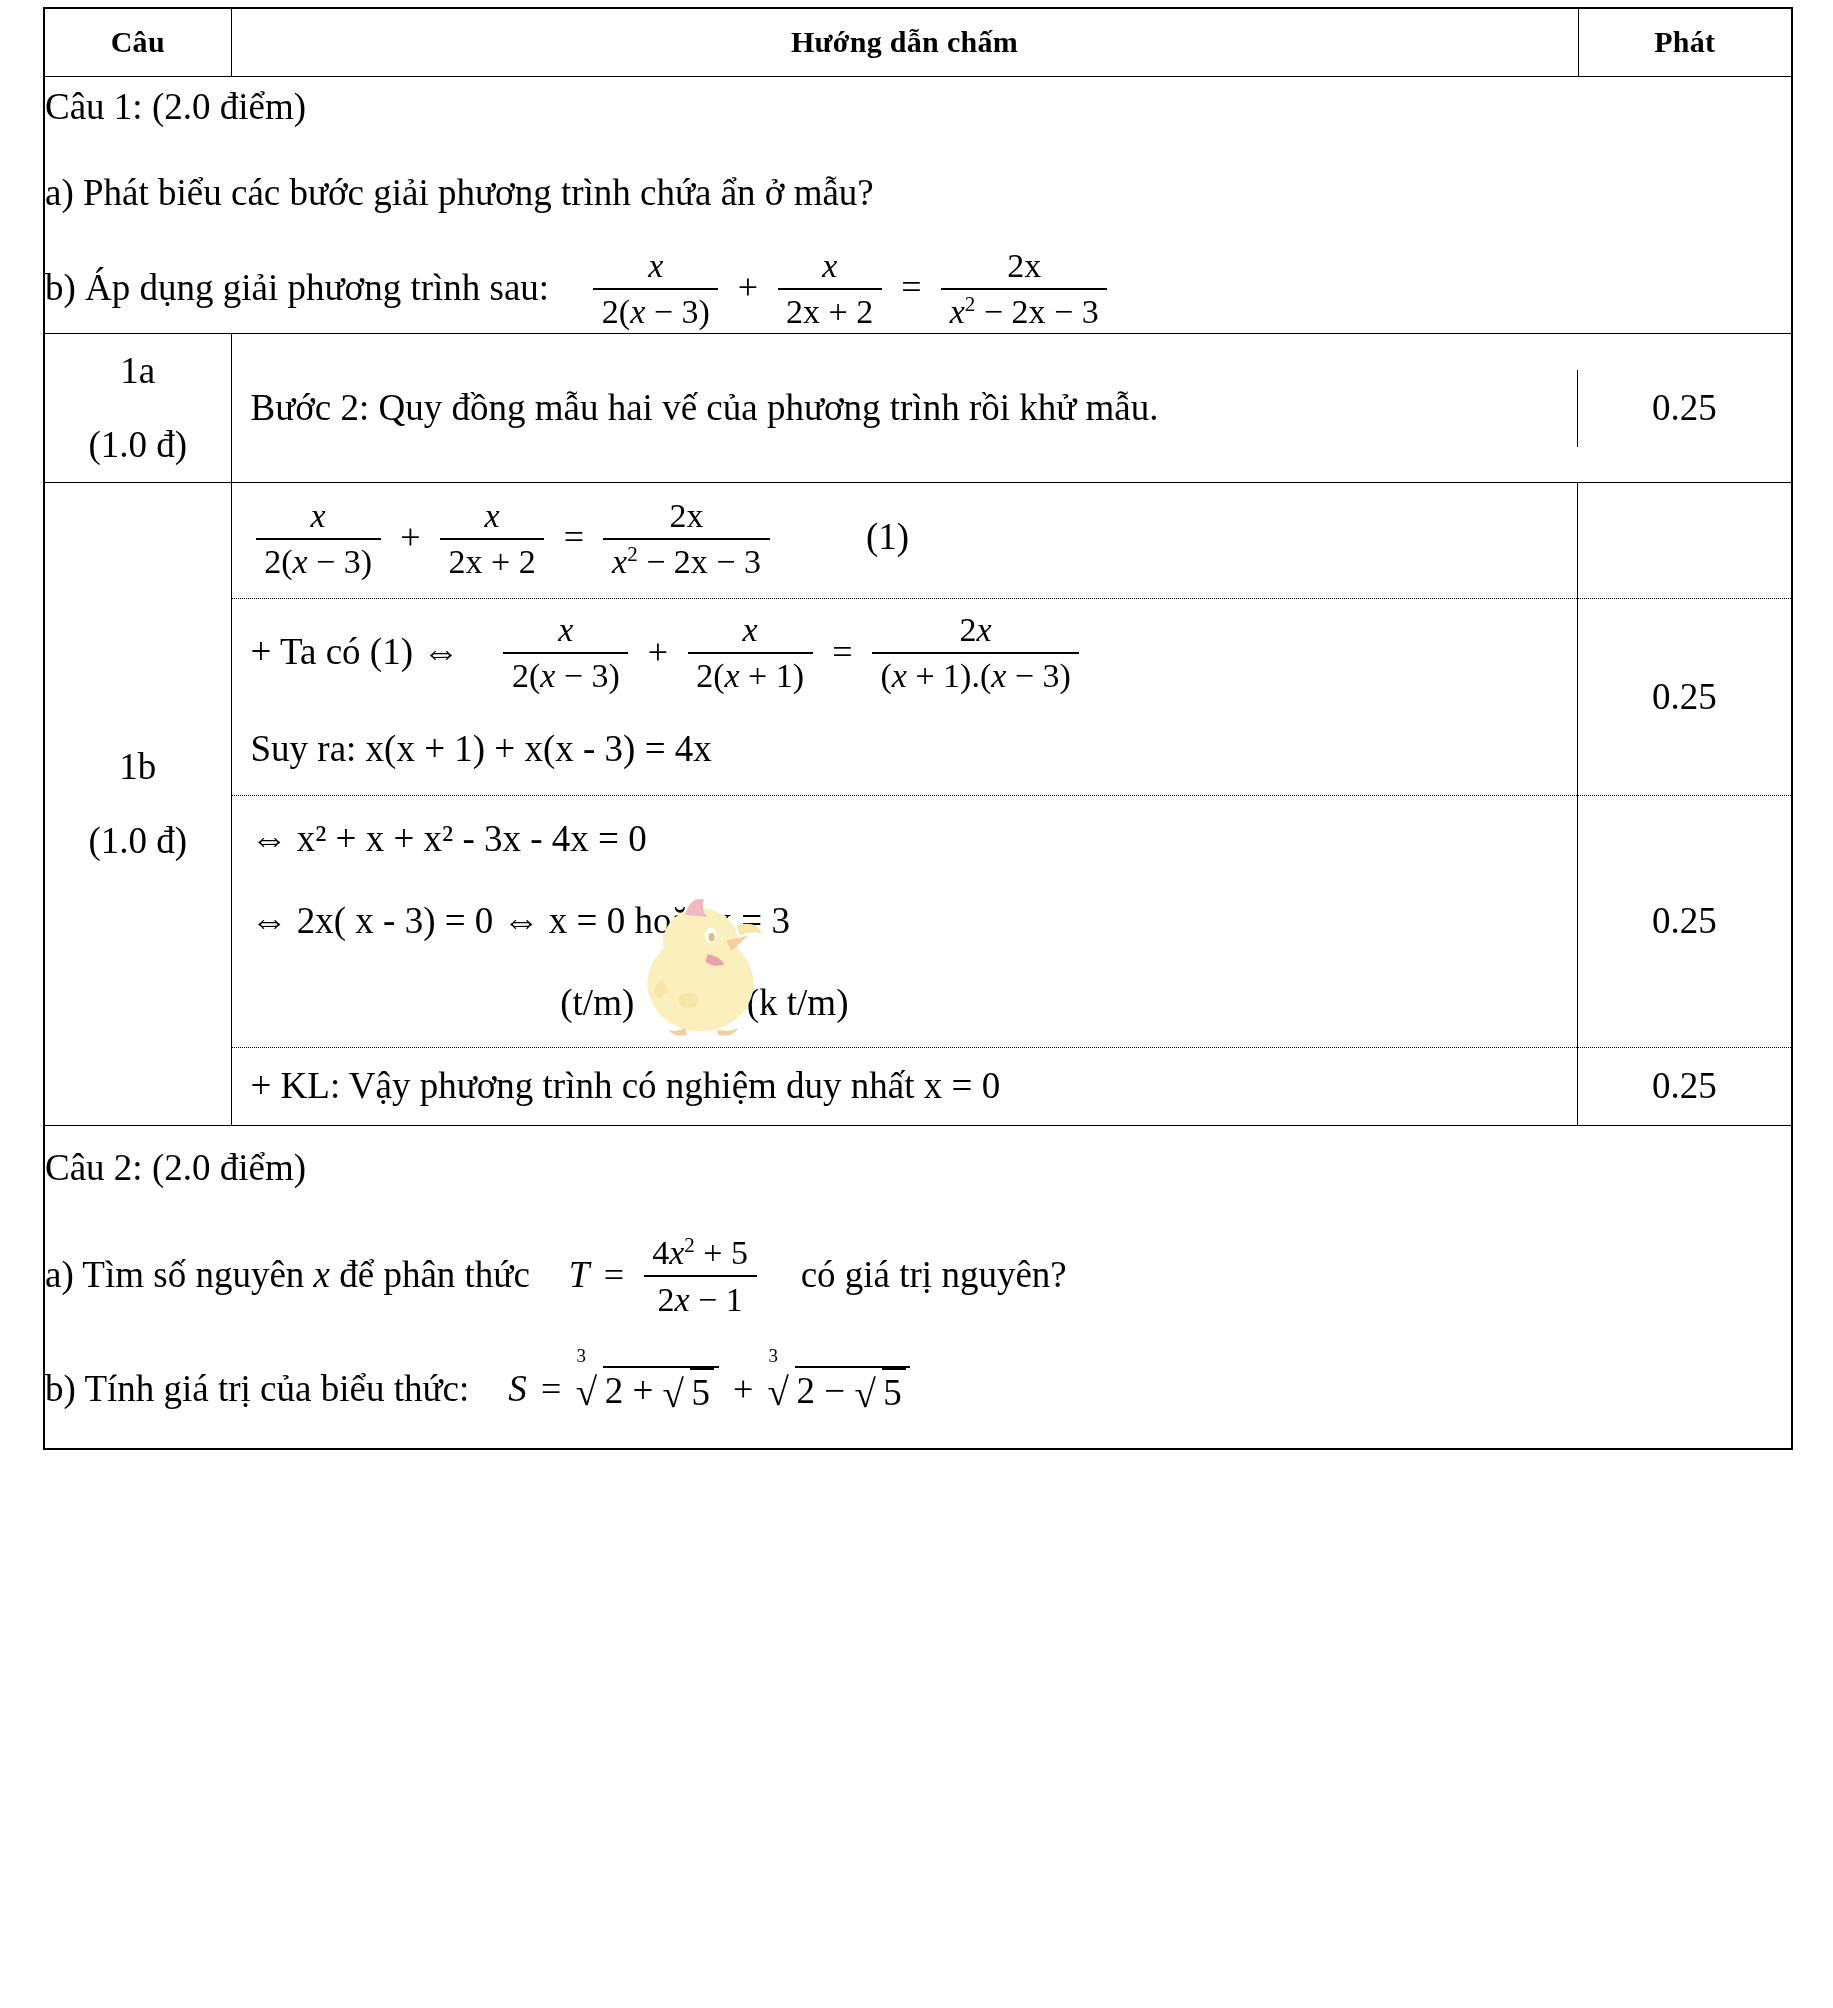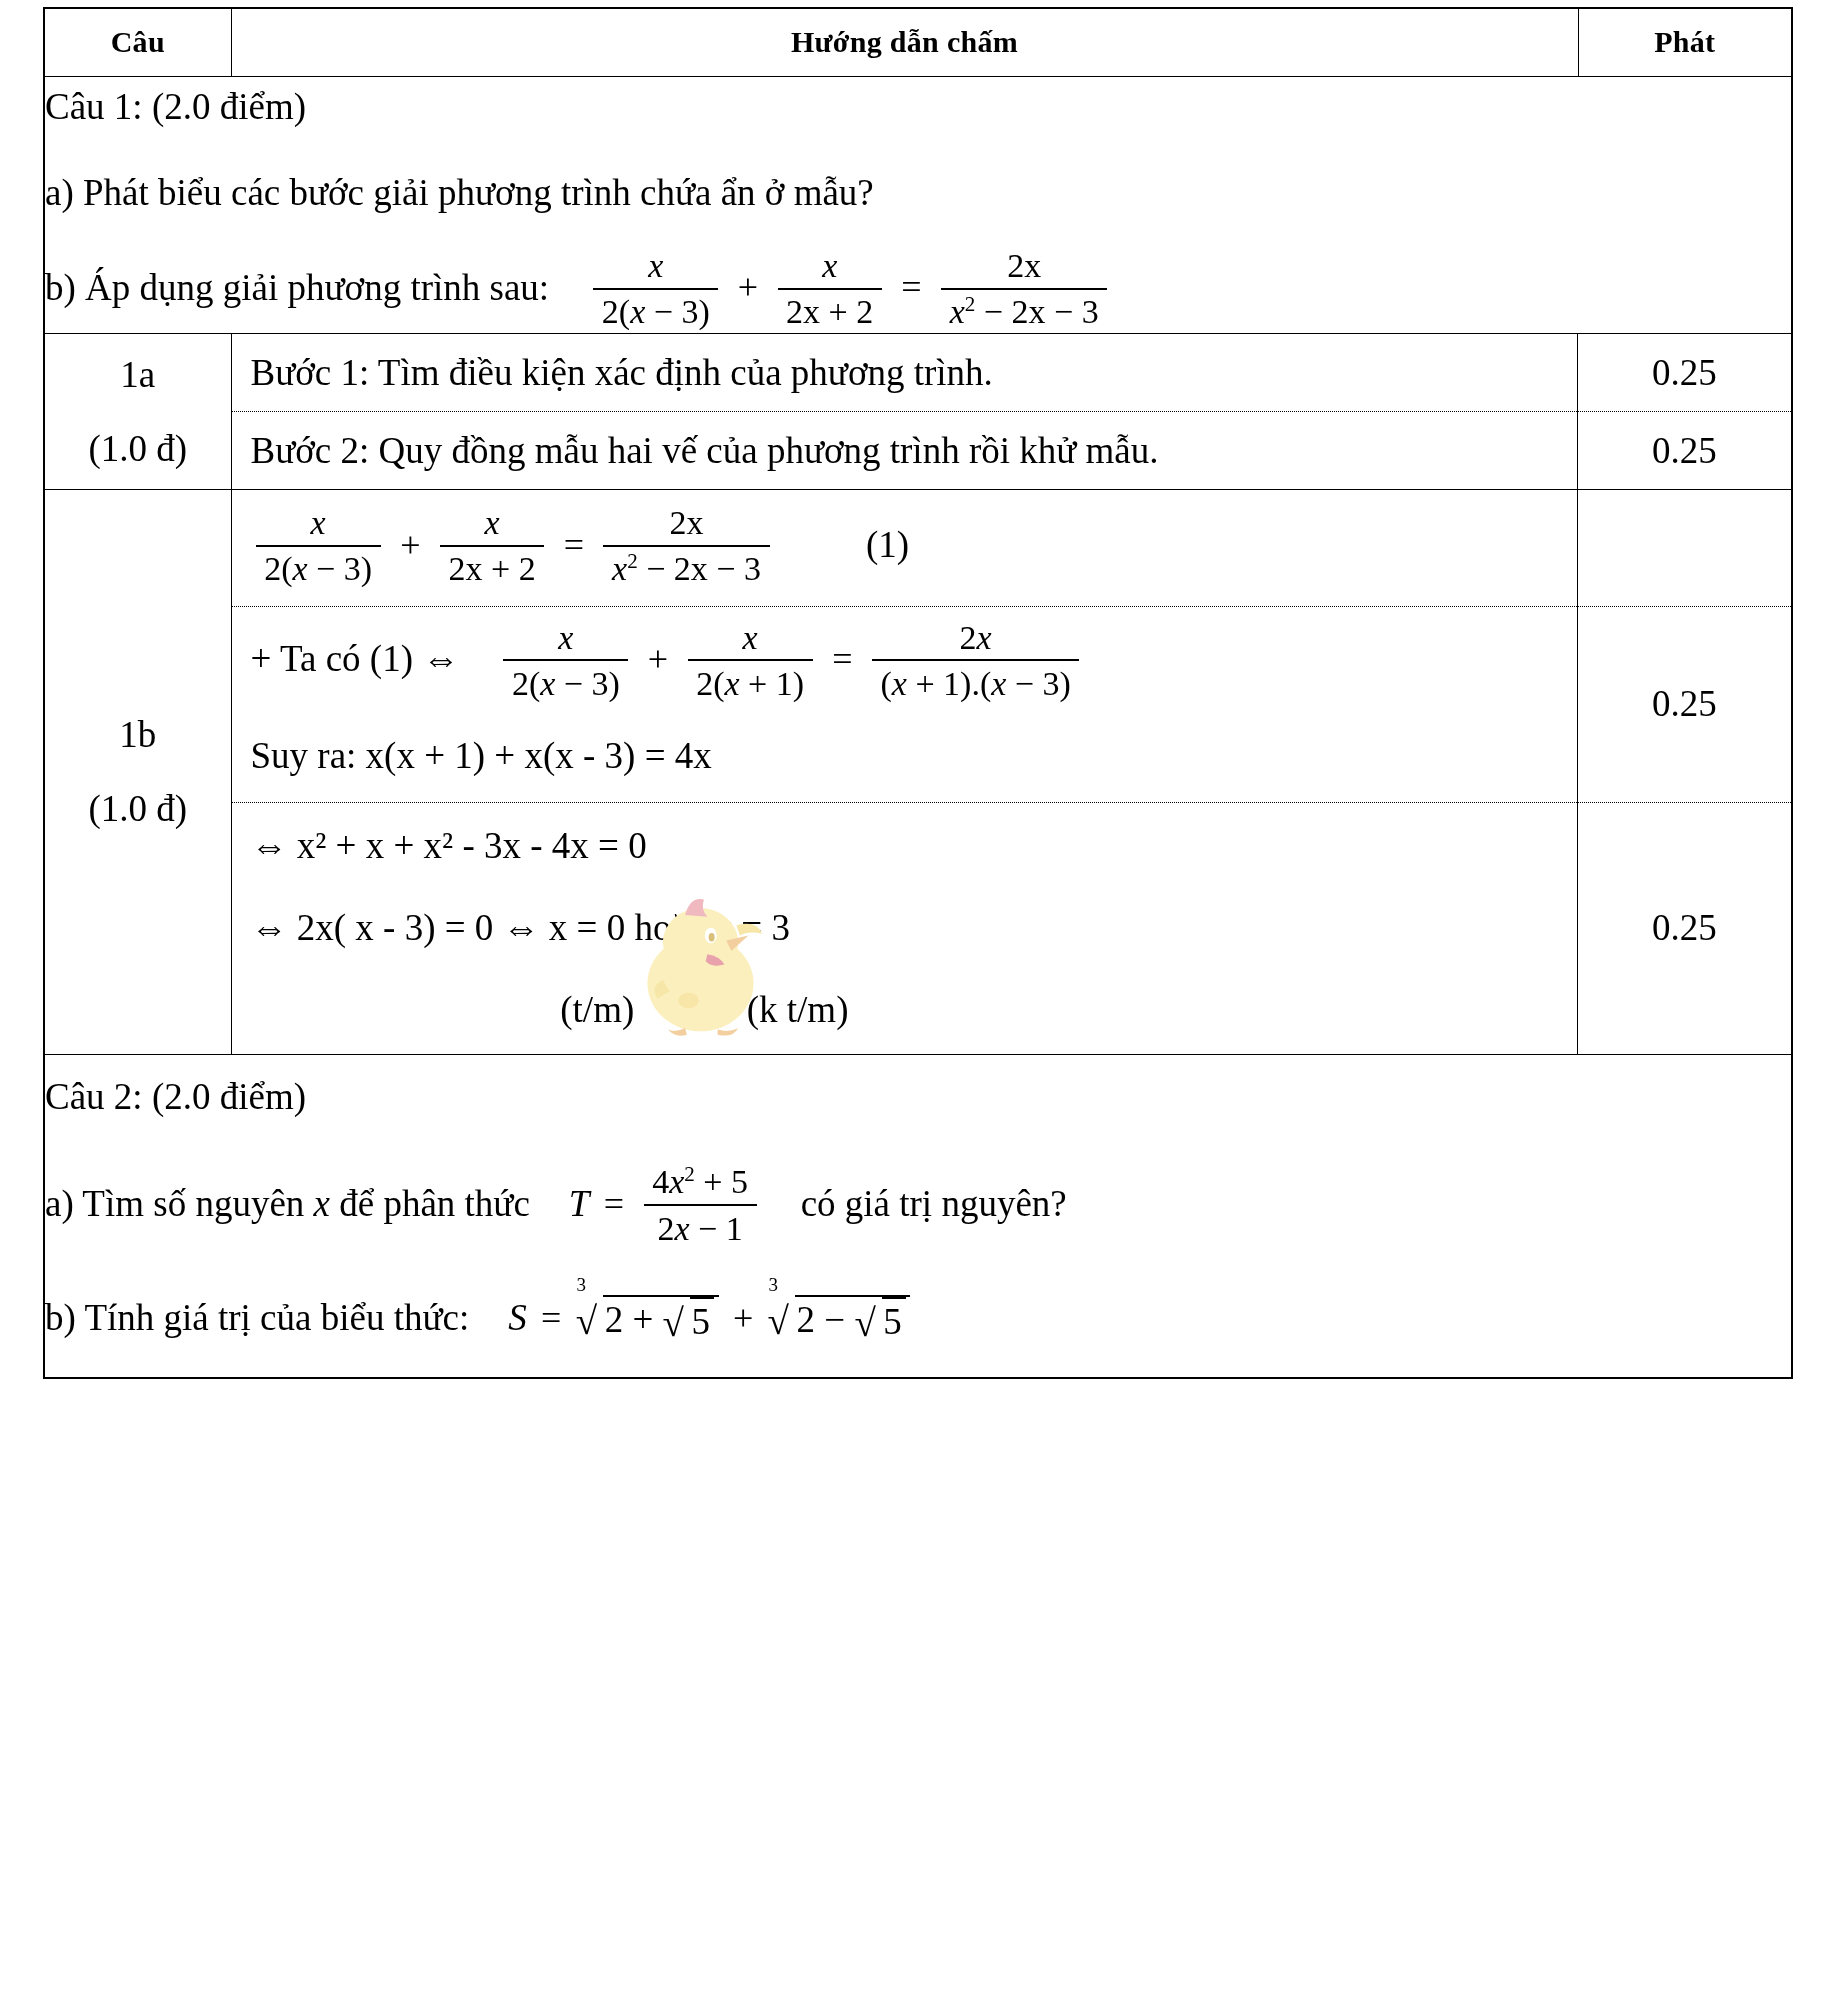--- a/index.html
+++ b/index.html
@@ -204,24 +204,20 @@
           <div>1a</div>
           <div>(1.0 đ)</div>
         </td>
         <td colspan="2" style="padding:0;">
           <table class="inner">
             <colgroup>
                 <col>
                 <col style="width:214px">
               </colgroup>
             <tbody>
-              <tr>
-                <td>Bước 1: Tìm điều kiện xác định của phương trình.</td>
-                <td class="pts">0.25</td>
-              </tr>
               <tr>
                 <td>Bước 2: Quy đồng mẫu hai vế của phương trình rồi khử mẫu.</td>
                 <td class="pts">0.25</td>
               </tr>
             </tbody>
           </table>
         </td>
       </tr>
 
       <tr>
@@ -297,20 +293,24 @@
                     <span class="gap-lg"></span>
                     <span class="gap-lg"></span>
                     <span>(t/m)</span>
                     <span class="gap-lg"></span>
                     <span>(k t/m)</span>
                   </div>
                 </td>
                 <td class="pts">0.25</td>
               </tr>
 
+              <tr>
+                <td>+ KL: Vậy phương trình có nghiệm duy nhất x = 0</td>
+                <td class="pts">0.25</td>
+              </tr>
 
             </tbody>
           </table>
         </td>
       </tr>
 
       <tr>
         <td class="cell-pad" colspan="3" style="padding-top:12px;padding-bottom:22px;">
           <p class="para">Câu 2: (2.0 điểm)</p>
 

